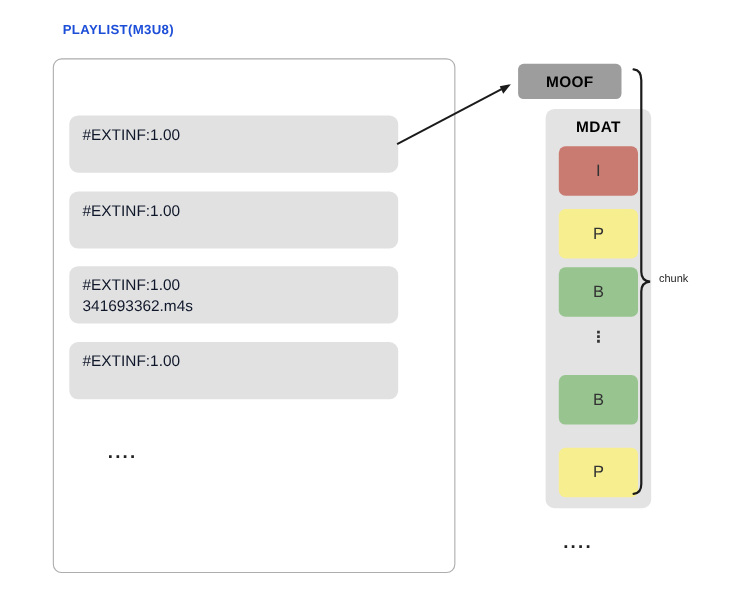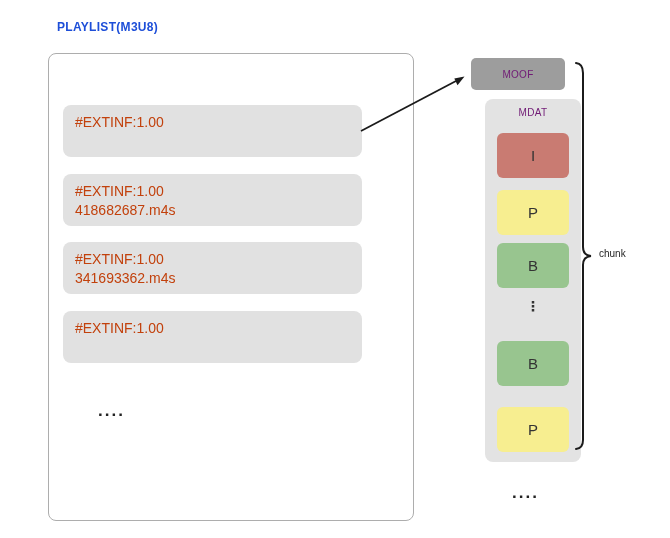--- a/index.html
+++ b/index.html
@@ -29,21 +29,21 @@
   }
   .segment-box {
     position: absolute;
     left: 14px;
     width: 275px;
     height: 36px;
     border-radius: 8px;
     padding: 8px 12px;
     font-size: 14px;
     line-height: 19px;
-    color: #c2410c;
+    color: #0f172a;
   }
   .seg-0 { top: 51px; }
   .seg-1 { top: 120px; }
   .seg-2 { top: 188px; }
   .seg-3 { top: 257px; }
   .dots {
     position: absolute;
     font-size: 17px;
     font-weight: 700;
     letter-spacing: 2px;
@@ -52,28 +52,28 @@
   .playlist-dots { left: 49px; top: 347px; }
   .chunk-dots { left: 512px; top: 483px; }
   .moof-box {
     position: absolute;
     left: 471px; top: 58px;
     width: 94px; height: 32px;
     border-radius: 5px;
     display: flex; align-items: center; justify-content: center;
   }
   .moof-label, .mdat-label {
-    font-size: 10px;
-    font-weight: 400;
+    font-size: 14px;
+    font-weight: 700;
     letter-spacing: 0.3px;
-    color: #701a75;
+    color: #000000;
   }
   .mdat-panel {
     position: absolute;
-    left: 485px; top: 99px;
+    left: 496px; top: 99px;
     width: 96px; height: 363px;
     border-radius: 8px;
   }
   .mdat-label {
     display: block;
     text-align: center;
     padding-top: 8px;
   }
   .frame-box {
     position: absolute;
@@ -119,21 +119,20 @@
   <div class="page-title">PLAYLIST(M3U8)</div>
 
   <div class="playlist-panel">
 
     <div class="segment-box seg-0" style="background-color: rgb(225, 225, 225);">
       <div>#EXTINF:1.00</div>
     </div>
 
     <div class="segment-box seg-1" style="background-color: rgb(225, 225, 225);">
       <div>#EXTINF:1.00</div>
-      <div>418682687.m4s</div>
     </div>
 
     <div class="segment-box seg-2" style="background-color: rgb(225, 225, 225);">
       <div>#EXTINF:1.00</div>
       <div>341693362.m4s</div>
     </div>
 
     <div class="segment-box seg-3" style="background-color: rgb(225, 225, 225);">
       <div>#EXTINF:1.00</div>
     </div>

